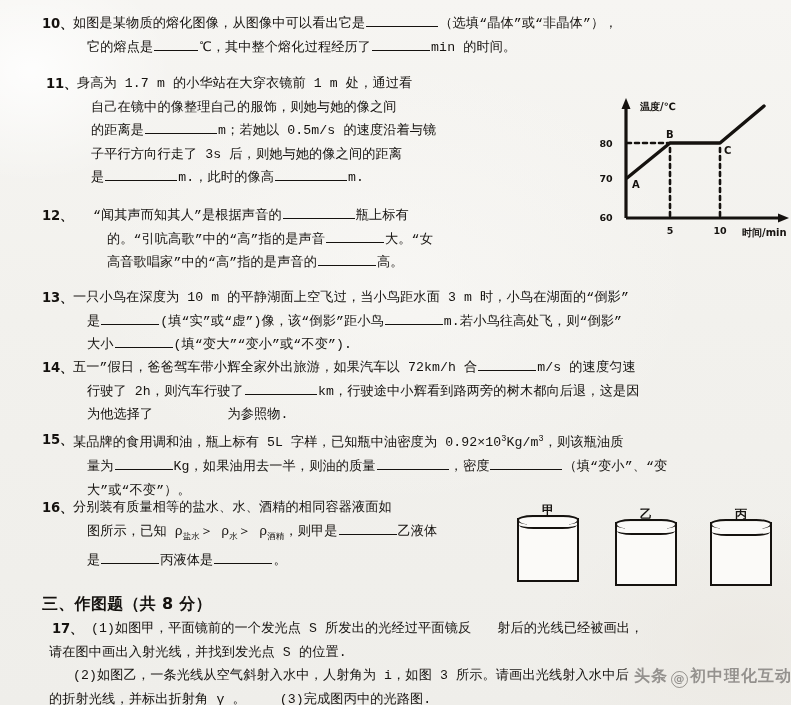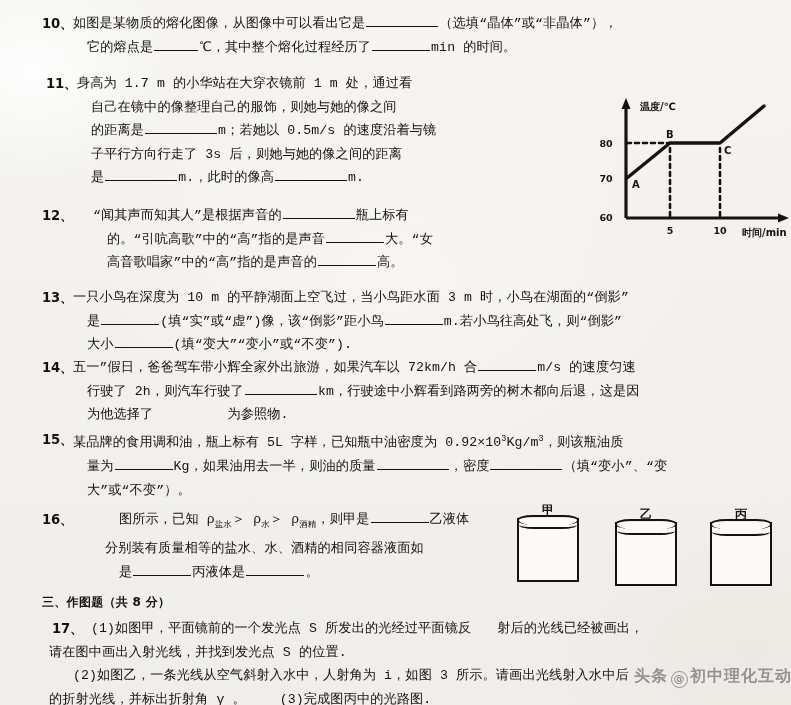--- a/index.html
+++ b/index.html
@@ -67,21 +67,21 @@
   .fill.s  { width: 44px; }
   .fill.m  { width: 58px; }
   .fill.l  { width: 72px; }
   .fill.blank { border-bottom: none; }
 
   .sup { font-size: 8.5px; vertical-align: super; }
   .sub { font-size: 8.5px; vertical-align: sub; }
 
   .section-title {
     position: absolute;
-    font-size: 12px;
+    font-size: 16px;
     font-weight: 700;
     letter-spacing: 0.3px;
   }
 
   
   .graph {
     position: absolute;
     left: 596px;
     top: 88px;
     width: 215px;
@@ -265,25 +265,25 @@
 
   <div class="q" style="left:42px; top:428px; width:735px;">
     <span class="num">15、</span>
     <span class="body">
       <p><span>某品牌的食用调和油，瓶上标有 5L 字样，已知瓶中油密度为 0.92×10</span><span class="sup">3</span><span>Kg/m</span><span class="sup">3</span><span>，则该瓶油质</span></p>
       <p><span class="indent" style="width:14px"></span><span>量为</span><span class="fill m"></span><span>Kg，如果油用去一半，则油的质量</span><span class="fill l"></span><span>，密度</span><span class="fill l"></span><span>（填“变小”、“变</span></p>
       <p><span class="indent" style="width:14px"></span><span>大”或“不变”）。</span></p>
     </span>
   </div>
 
-  <div class="q" style="left:42px; top:508px; width:470px;gap:32px;">
+  <div class="q" style="left:42px; top:496px; width:470px;">
     <span class="num">16、</span>
     <span class="body">
+      <p><span>分别装有质量相等的盐水、水、酒精的相同容器液面如</span></p>
       <p><span class="indent" style="width:14px"></span><span>图所示，已知 ρ</span><span class="sub">盐水</span><span>＞ ρ</span><span class="sub">水</span><span>＞ ρ</span><span class="sub">酒精</span><span>，则甲是</span><span class="fill m"></span><span>乙液体</span></p>
-      <p><span>分别装有质量相等的盐水、水、酒精的相同容器液面如</span></p>
       <p><span class="indent" style="width:14px"></span><span>是</span><span class="fill m"></span><span>丙液体是</span><span class="fill m"></span><span>。</span></p>
     </span>
   </div>
 
   <div class="beakers">
     <div class="beaker" style="left:12px; top:4px;">
       <div class="cap">甲</div>
       <div class="jar">
         <div class="rim"></div>
         <div class="surface" style="top:3px;"></div>

